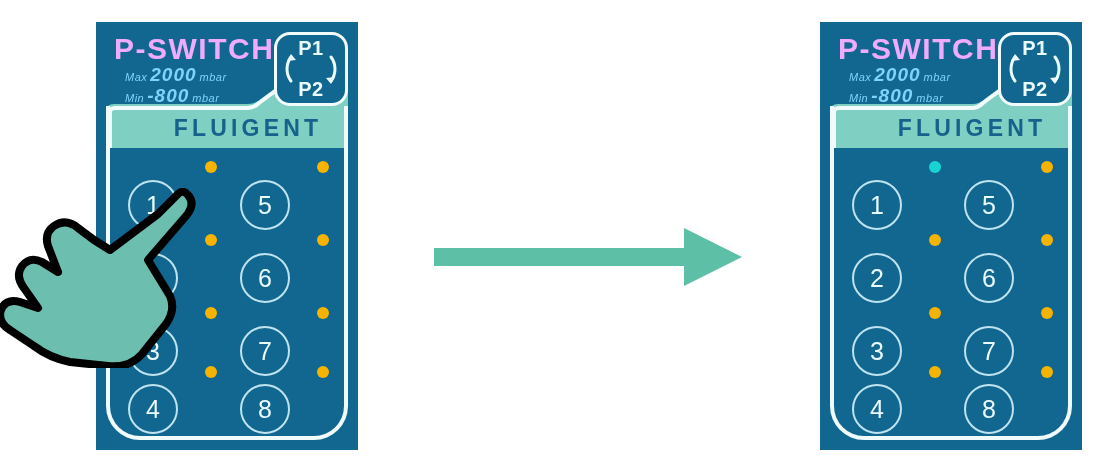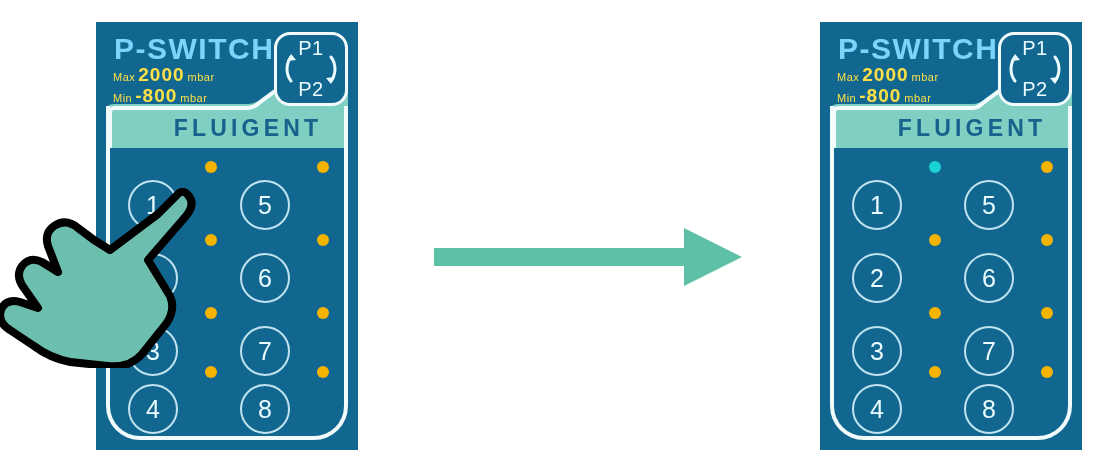--- a/index.html
+++ b/index.html
@@ -73,31 +73,32 @@
   }
 
   
   .pswitch {
     position: absolute;
     left: 18px;
     top: 10px;
     font-size: 30px;
     font-weight: bold;
     letter-spacing: 1.5px;
+    color: #f0abfc;
+    z-index: 3;
+    font-family: "Liberation Sans", sans-serif;
+  }
+  .spec {
+    position: absolute;
+    left: 29px;
     color: #7dd3fc;
     z-index: 3;
-    font-family: "Liberation Sans", sans-serif;
-  }
-  .spec {
-    position: absolute;
-    left: 17px;
-    color: #fde047;
-    z-index: 3;
     white-space: nowrap;
     font-family: "Liberation Sans", sans-serif;
+    font-style: italic;
   }
   .spec.line1 { top: 42px; }
   .spec.line2 { top: 63px; }
   .spec .lbl  { font-size: 11px; letter-spacing: .5px; }
   .spec .val  { font-size: 19px; font-weight: bold; letter-spacing: 1px; margin: 0 3px; }
   .spec .unit { font-size: 11px; letter-spacing: .5px; }
 
   
   .pbadge {
     position: absolute;
@@ -111,21 +112,21 @@
     z-index: 4;
     box-sizing: border-box;
   }
   .pbadge svg { position: absolute; left: 0; top: 0; }
   .pbadge .plabel {
     position: absolute;
     width: 100%;
     text-align: center;
     color: #eafcff;
     font-size: 20px;
-    font-weight: normal;
+    font-weight: bold;
     letter-spacing: .5px;
     font-family: "Liberation Sans", sans-serif;
   }
   .pbadge .p1 { top: 2px; }
   .pbadge .p2 { bottom: 2px; }
 
   
   .keypad {
     position: absolute;
     left: 10px;

